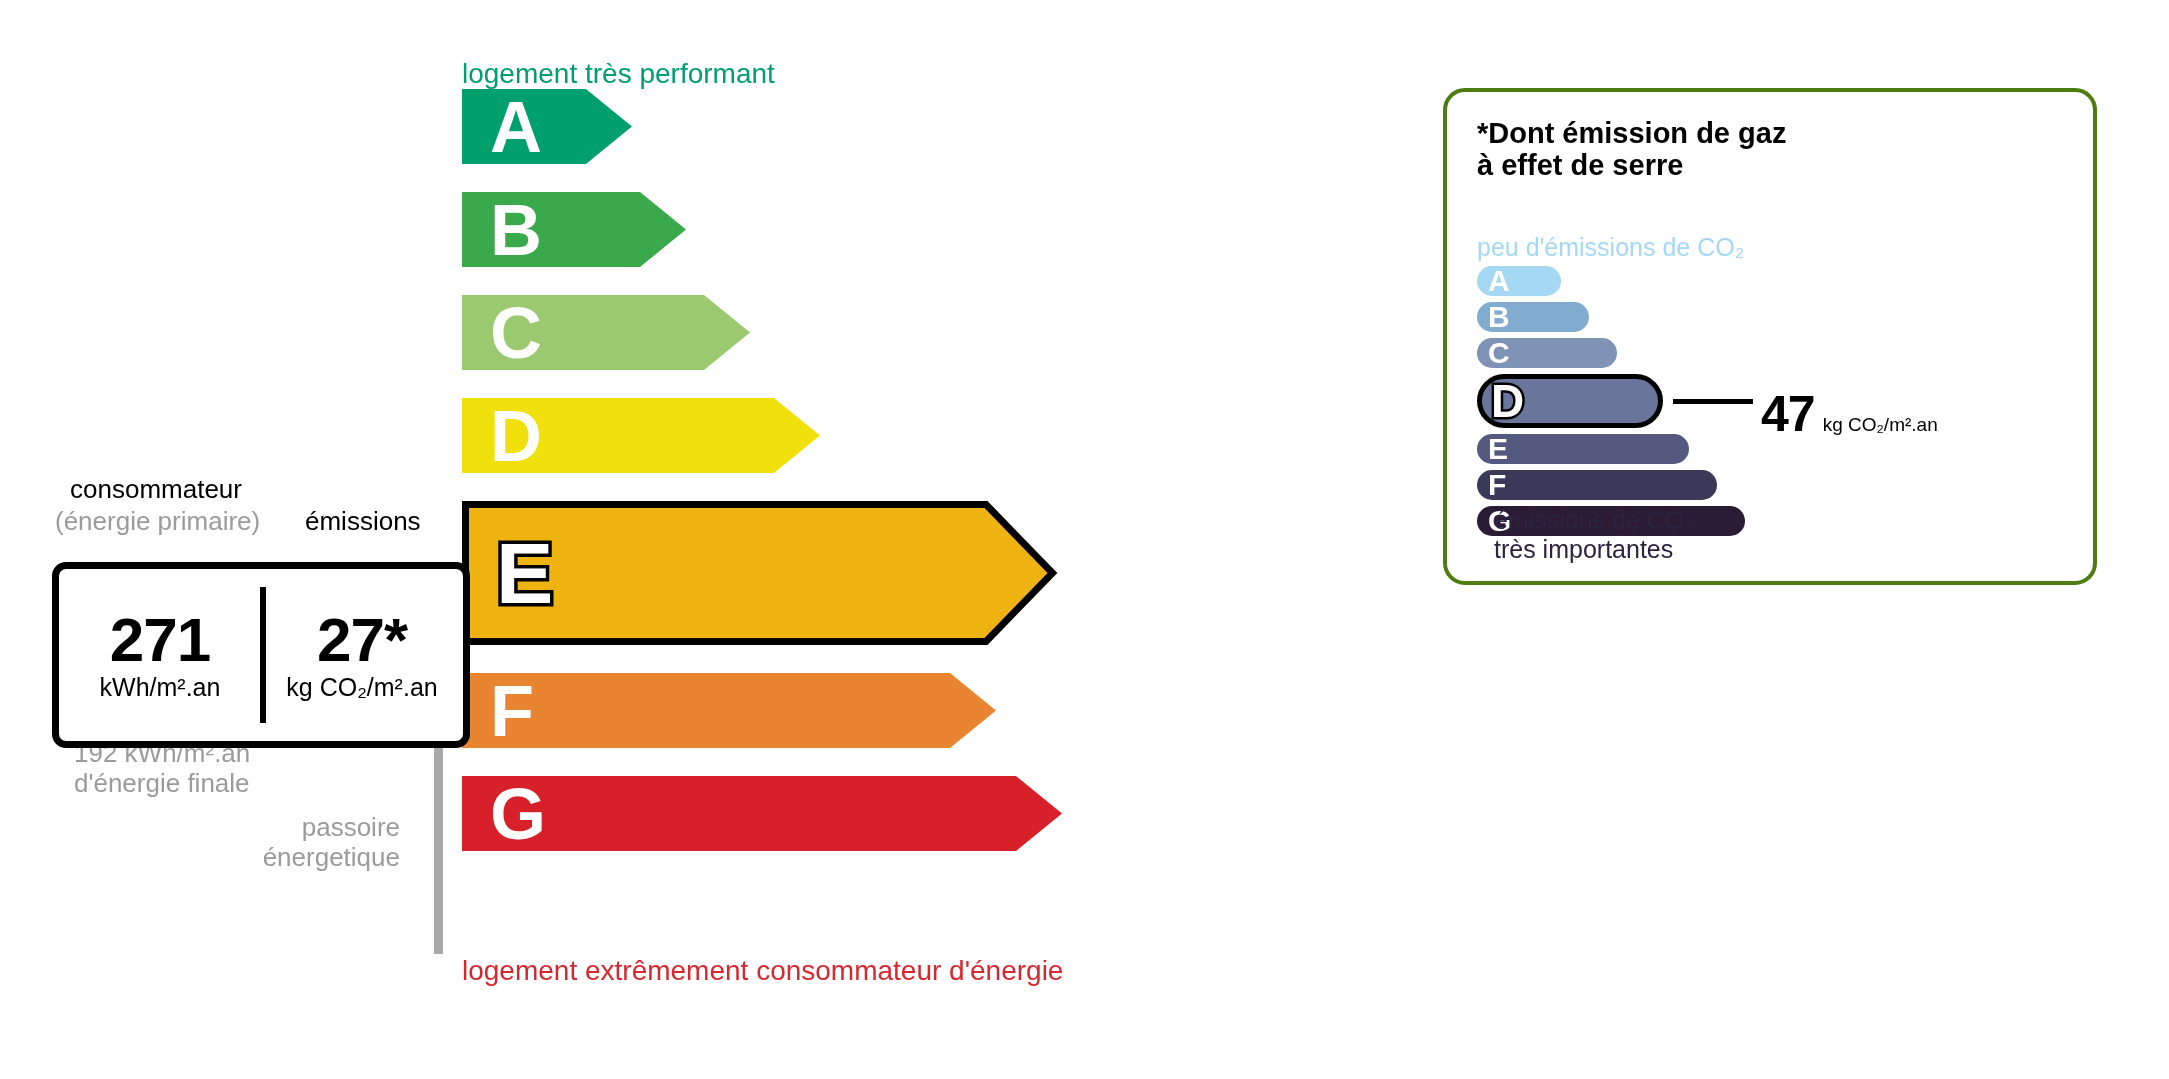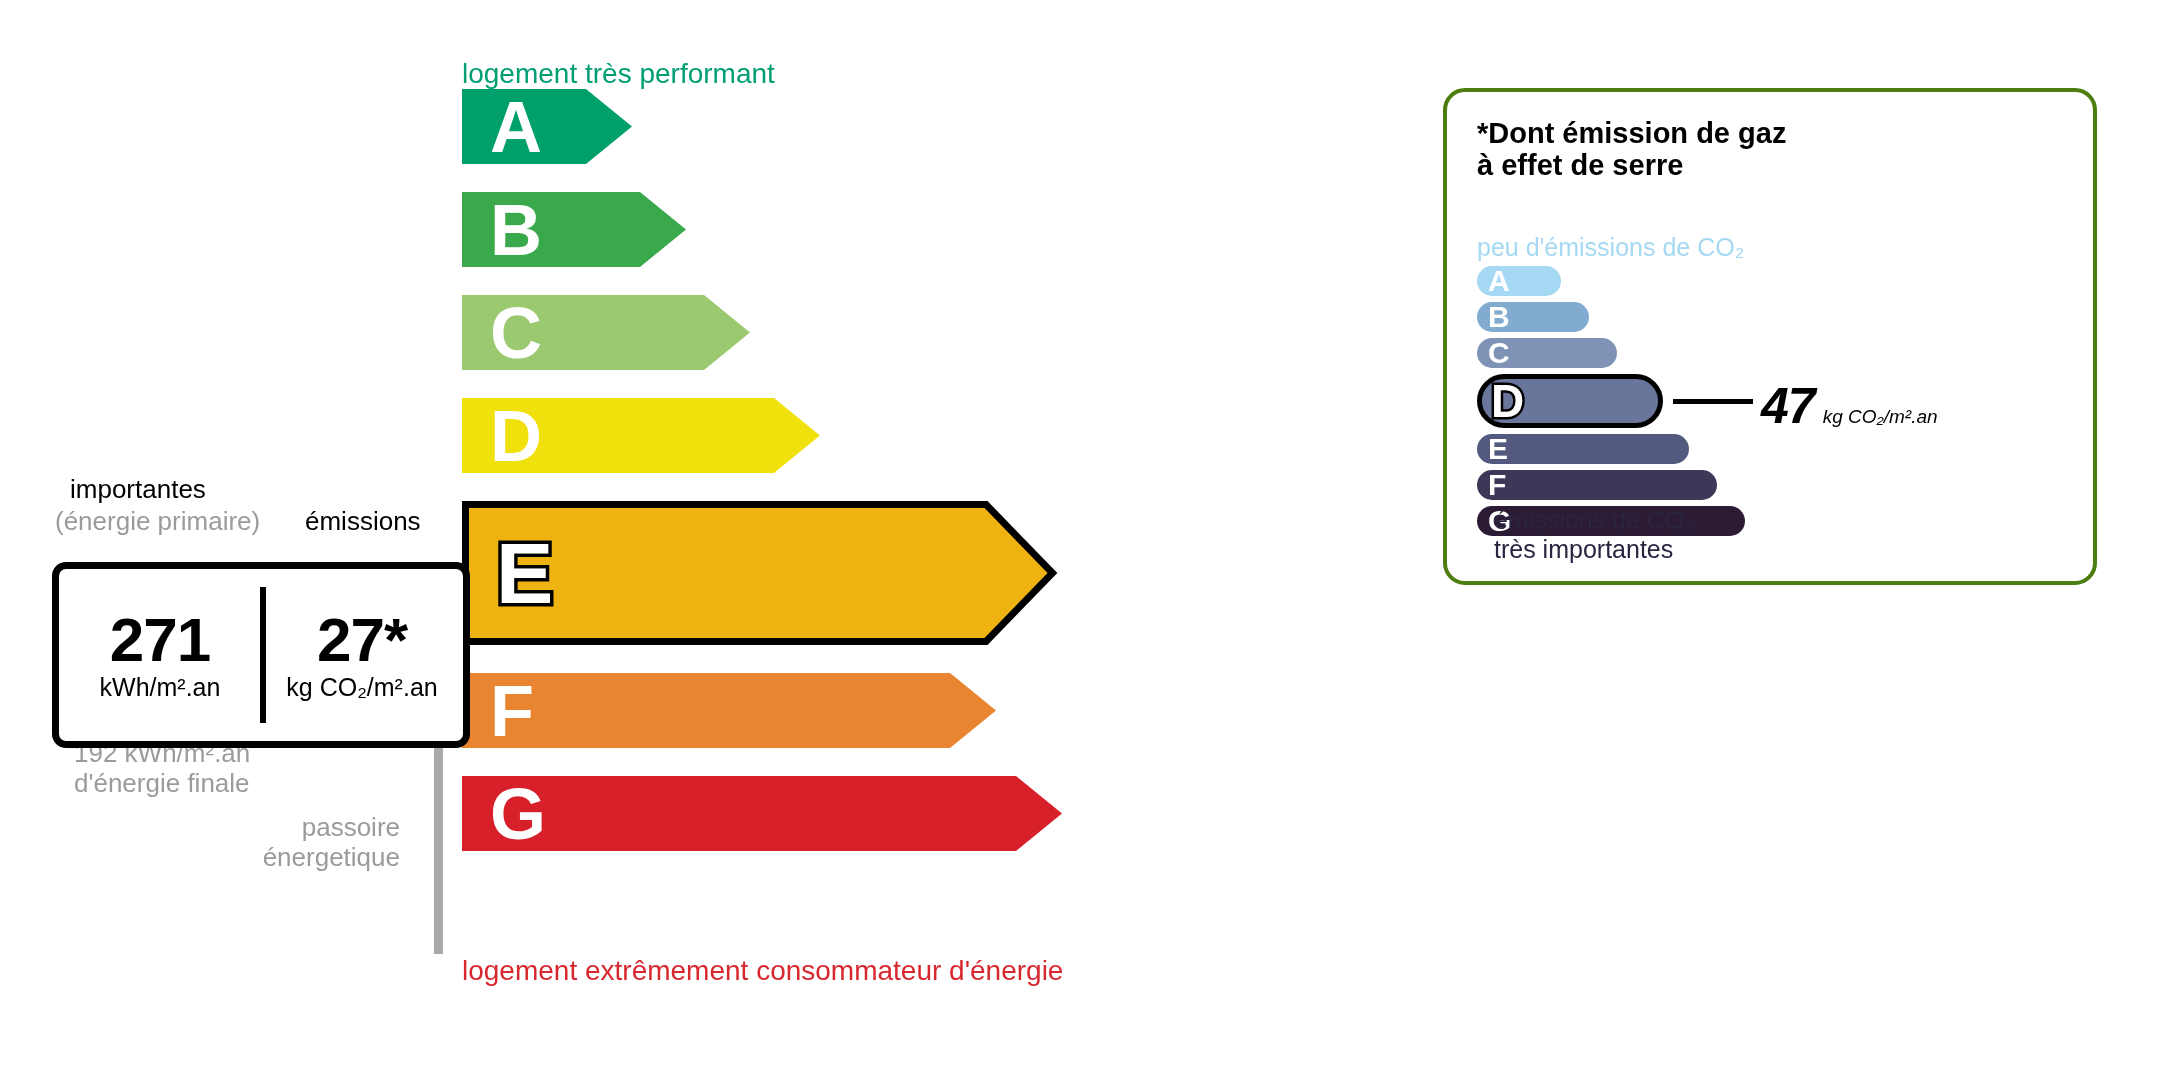--- a/index.html
+++ b/index.html
@@ -338,21 +338,21 @@
           <svg viewBox="0 0 600 75" preserveAspectRatio="none">
             <polygon points="0,0 554,0 600,37.5 554,75 0,75" fill="#d7202a"></polygon>
           </svg>
         </div>
         <span class="e-letter">G</span>
       </div>
     </div>
 
   <div class="bottom-caption">logement extrêmement consommateur d'énergie</div>
 
-  <div class="vb-title" id="label-consommation">importantes</div>
+  <div class="vb-title" id="label-consommation">consommateur</div>
   <div class="vb-subtitle" id="label-energie-primaire">(énergie primaire)</div>
   <div class="vb-title" id="label-emissions">émissions</div>
 
   <div id="value-box">
     <div class="divider"></div>
     <div class="vb-cell left">
       <div class="vb-number">271</div>
       <div class="vb-unit">kWh/m².an</div>
     </div>
     <div class="vb-cell right">
@@ -398,21 +398,21 @@
       </div>
       <div class="g-row" style="top: 204px; width: 240px; height: 30px;">
         <div class="g-bar" style="width: 240px; background: rgb(60, 56, 87);"></div>
         <span class="g-letter">F</span>
       </div>
       <div class="g-row" style="top: 240px; width: 268px; height: 30px;">
         <div class="g-bar" style="width: 268px; background: rgb(43, 27, 53);"></div>
         <span class="g-letter">G</span>
       </div>
       <div id="ges-leader" style="left: 196px; top: 133px; width: 80px;"></div>
-      <div id="ges-value" style="left: 284px; top: 111px; font-style: italic;">
+      <div id="ges-value" style="left: 284px; top: 119px;">
         <span class="num">47</span>
         <span class="unit">kg CO₂/m².an</span>
       </div>
     </div>
 
   <div id="ges-bottom-caption">émissions de CO₂
 très importantes</div>
 </div>
 
 </body></html>

